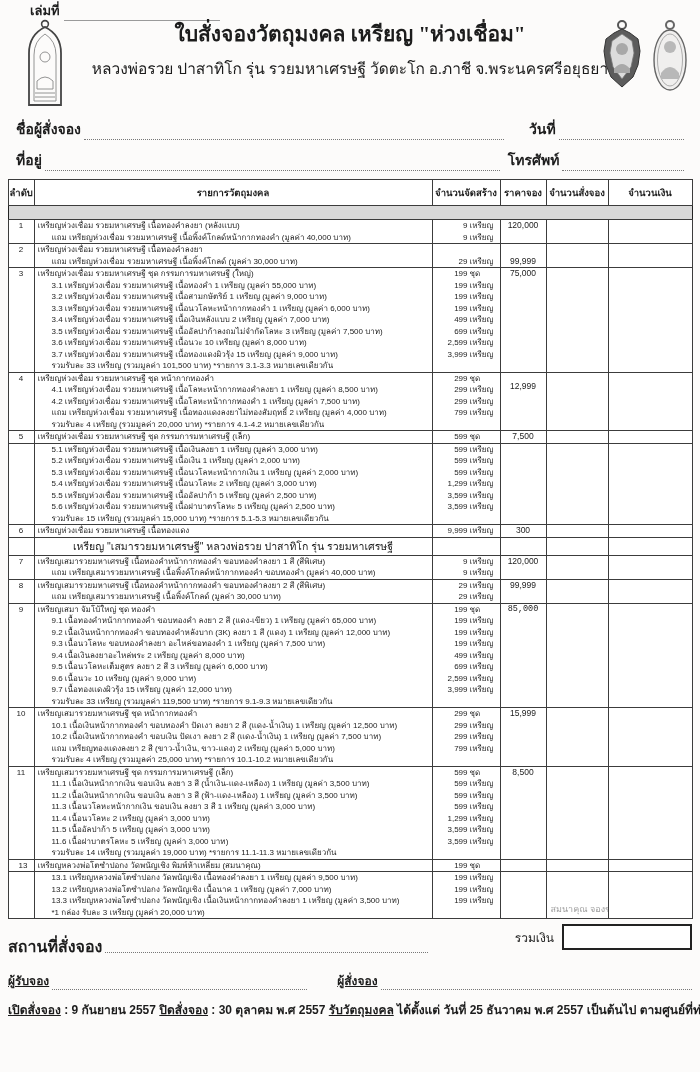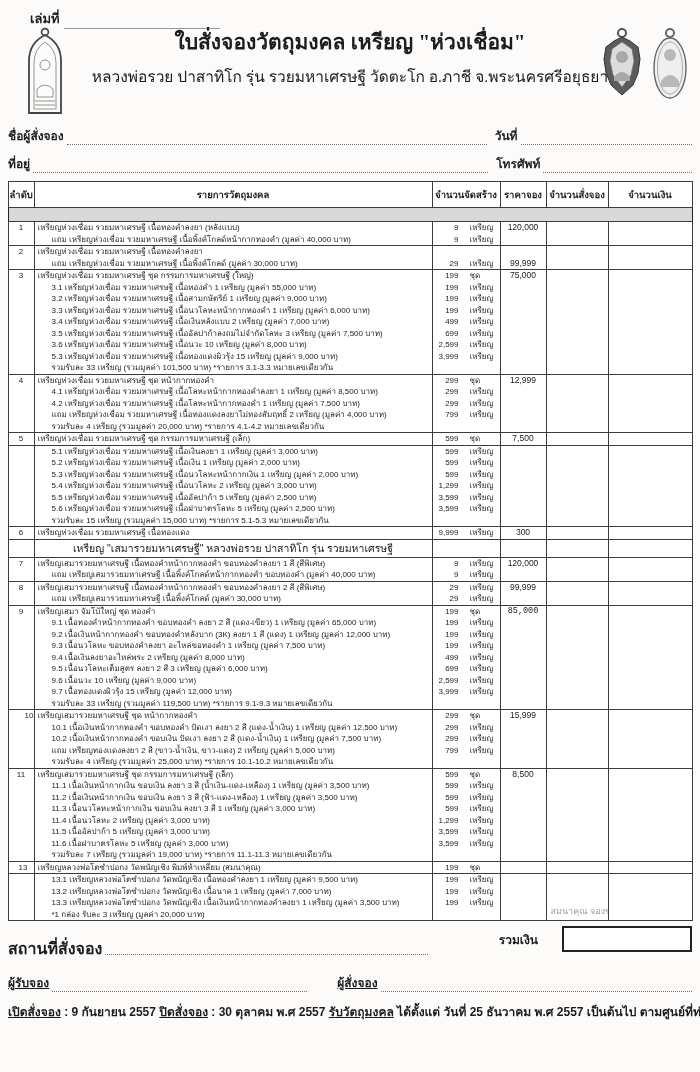--- a/index.html
+++ b/index.html
@@ -3,53 +3,53 @@
 <meta charset="utf-8">
 <style>
   html,body{margin:0;padding:0;}
   body{
     width:700px;height:1072px;
     background:#fcfbfa;color:#1c1c1c;
     font-family:"Liberation Sans","DejaVu Sans",sans-serif;
     position:relative;overflow:hidden;
   }
   
-  .toprow{display:flex;justify-content:space-between;align-items:flex-start;padding:8px 30px 0 30px;}
+  .toprow{display:flex;justify-content:space-between;align-items:flex-start;padding:0 30px 0 30px;}
   .numfield{display:flex;align-items:flex-end;width:190px;font-weight:bold;font-size:13px;}
   .numfield .lbl{margin-right:4px;white-space:nowrap;}
   .fillline{flex:1;border-bottom:1px solid #9a9a9a;height:13px;}
   
   .header{position:relative;height:92px;margin-top:-6px;}
   .title{ text-align:center;font-size:21px;font-weight:bold;font-family:"Liberation Serif","DejaVu Serif",serif;margin:2px 90px 0 90px;}
   .subtitle{text-align:center;font-size:15.5px;font-family:"Liberation Serif","DejaVu Serif",serif;margin:6px 90px 0 90px;}
   .amulet-left{position:absolute;left:24px;top:2px;}
   .medals{position:absolute;right:10px;top:0;display:flex;gap:6px;}
   
-  .formline{display:flex;align-items:flex-end;font-size:12px;font-weight:bold;padding:0 8px;margin-top:9px;}
+  .formline{display:flex;align-items:flex-end;font-size:14px;font-weight:bold;padding:0 16px;margin-top:9px;}
   .formline .lbl{white-space:nowrap;margin-right:3px;}
   .dots{flex:1;border-bottom:1px dotted #777;height:11px;}
   
   table.order{border-collapse:collapse;table-layout:fixed;width:684px;margin:8px auto 0 auto;border:1.5px solid #222;}
   table.order th,table.order td{border:1px solid #3c3c3c;padding:0;vertical-align:top;overflow:hidden;}
   table.order th{font-size:9.5px;font-weight:bold;text-align:center;padding:5px 1px;background:#fff;}
   tr.spacer td{height:13px;background:#d9d9d9;border-left:1.5px solid #222;border-right:1.5px solid #222;}
   td.gtd{padding:2px 0 3px 0;background:#fff;}
   .line{height:11.5px;line-height:11.5px;font-size:8px;white-space:nowrap;padding-left:3px;}
   .line.ind{padding-left:17px;}
   .qline{height:11.5px;line-height:11.5px;font-size:8px;display:flex;}
   .qline .n{flex:1;text-align:right;}
-  .qline .u{width:30px;text-align:left;margin-left:11px;}
+  .qline .u{width:30px;text-align:left;margin-left:2px;}
   .pricev{font-size:8.5px;text-align:center;line-height:11.5px;}
   tr.section td{background:#fff;}
   .sectxt{font-size:10.5px;text-align:center;line-height:17px;height:17px;white-space:nowrap;overflow:hidden;}
   td.fill{position:relative;}
   .stamp{position:absolute;left:4px;top:30px;white-space:nowrap;color:#9b9b9b;font-size:9px;z-index:2;}
   
   .totalrow{display:flex;justify-content:flex-end;align-items:center;margin:5px 8px 0 0;}
-  .totalrow .lbl{font-size:12px;font-weight:bold;margin-right:24px;}
+  .totalrow .lbl{font-size:12px;font-weight:normal;margin-right:8px;}
   .totalbox{width:126px;height:22px;border:2px solid #222;background:#fff;}
   .placeline{display:flex;align-items:center;font-size:16px;font-weight:bold;padding:0 8px;margin-top:-16px;width:420px;}
   .sigline{display:flex;align-items:flex-end;font-size:12px;font-weight:bold;padding:0 8px;margin-top:12px;}
   .sigline .lbl{white-space:nowrap;margin-right:3px;text-decoration:underline;}
   .sigline .gap{width:30px;}
   .datesline{font-size:12px;font-weight:bold;padding:0 8px;margin-top:10px;white-space:nowrap;}
   .datesline .u{text-decoration:underline;}
   svg{display:block;}
 </style>
 </head>
@@ -94,21 +94,21 @@
         <circle cx="20" cy="30" r="6" fill="#b8b8b8"></circle>
         <path d="M11 56 Q20 44 29 56 L29 62 L11 62 Z" fill="#b8b8b8"></path>
       </svg>
     </span>
   </div>
 </div>
 
 <div class="formline">
   <span class="lbl">ชื่อผู้สั่งจอง</span>
   <span class="dots" style="flex:0 0 420px;"></span>
-  <span class="lbl" style="margin-left:8px;">วันที่</span>
+  <span class="lbl" style="margin-left:25px;">วันที่</span>
   <span class="dots"></span>
 </div>
 <div class="formline">
   <span class="lbl">ที่อยู่</span>
   <span class="dots" style="flex:0 0 455px;"></span>
   <span class="lbl" style="margin-left:8px;">โทรศัพท์</span>
   <span class="dots"></span>
 </div>
 
 <table class="order">
@@ -187,21 +187,21 @@
           <div class="line" style="text-align: center; padding-left: 0px;">3</div>
         </td>
         <td class="gtd">
           <div class="line">เหรียญห่วงเชื่อม รวยมหาเศรษฐี ชุด กรรมการมหาเศรษฐี (ใหญ่)</div>
           <div class="line ind">3.1 เหรียญห่วงเชื่อม รวยมหาเศรษฐี เนื้อทองคำ 1 เหรียญ (มูลค่า 55,000 บาท)</div>
           <div class="line ind">3.2 เหรียญห่วงเชื่อม รวยมหาเศรษฐี เนื้อสามกษัตริย์ 1 เหรียญ (มูลค่า 9,000 บาท)</div>
           <div class="line ind">3.3 เหรียญห่วงเชื่อม รวยมหาเศรษฐี เนื้อนวโลหะหน้ากากทองคำ 1 เหรียญ (มูลค่า 6,000 บาท)</div>
           <div class="line ind">3.4 เหรียญห่วงเชื่อม รวยมหาเศรษฐี เนื้อเงินหลังแบบ 2 เหรียญ (มูลค่า 7,000 บาท)</div>
           <div class="line ind">3.5 เหรียญห่วงเชื่อม รวยมหาเศรษฐี เนื้ออัลปาก้าลงถมไม่จำกัดโลหะ 3 เหรียญ (มูลค่า 7,500 บาท)</div>
           <div class="line ind">3.6 เหรียญห่วงเชื่อม รวยมหาเศรษฐี เนื้อนวะ 10 เหรียญ (มูลค่า 8,000 บาท)</div>
-          <div class="line ind">5.3 เหรียญห่วงเชื่อม รวยมหาเศรษฐี เนื้อทองแดงผิวรุ้ง 15 เหรียญ (มูลค่า 9,000 บาท)</div>
+          <div class="line ind">3.7 เหรียญห่วงเชื่อม รวยมหาเศรษฐี เนื้อทองแดงผิวรุ้ง 15 เหรียญ (มูลค่า 9,000 บาท)</div>
           <div class="line ind">รวมรับละ 33 เหรียญ (รวมมูลค่า 101,500 บาท) *รายการ 3.1-3.3 หมายเลขเดียวกัน</div>
         </td>
         <td class="gtd">
           <div class="qline">
             <span class="n">199</span>
             <span class="u">ชุด</span>
           </div>
           <div class="qline">
             <span class="n">199</span>
             <span class="u">เหรียญ</span>
@@ -268,21 +268,21 @@
           <div class="qline">
             <span class="n">799</span>
             <span class="u">เหรียญ</span>
           </div>
           <div class="qline">
             <span class="n"></span>
             <span class="u"></span>
           </div>
         </td>
         <td class="gtd">
-          <div class="pricev" style="padding-top: 0px;">12,999</div>
+          <div class="pricev" style="padding-top: 8px;">12,999</div>
         </td>
         <td class="gtd fill"></td>
         <td class="gtd"></td>
       </tr>
       <tr class="items">
         <td class="gtd">
           <div class="line" style="text-align: center; padding-left: 0px;">5</div>
         </td>
         <td class="gtd">
           <div class="line">เหรียญห่วงเชื่อม รวยมหาเศรษฐี ชุด กรรมการมหาเศรษฐี (เล็ก)</div>
@@ -477,21 +477,21 @@
           </div>
         </td>
         <td class="gtd">
           <div class="pricev" style="padding-top: 0px; font-family: Liberation Mono, monospace;">85,000</div>
         </td>
         <td class="gtd fill"></td>
         <td class="gtd"></td>
       </tr>
       <tr class="items">
         <td class="gtd">
-          <div class="line" style="text-align: right; padding-left: 0px;">10</div>
+          <div class="line" style="text-align: center; padding-left: 0px;">10</div>
         </td>
         <td class="gtd">
           <div class="line">เหรียญเสมารวยมหาเศรษฐี ชุด หน้ากากทองคำ</div>
           <div class="line ind">10.1 เนื้อเงินหน้ากากทองคำ ขอบทองคำ ปัดเงา ลงยา 2 สี (แดง-น้ำเงิน) 1 เหรียญ (มูลค่า 12,500 บาท)</div>
           <div class="line ind">10.2 เนื้อเงินหน้ากากทองคำ ขอบเงิน ปัดเงา ลงยา 2 สี (แดง-น้ำเงิน) 1 เหรียญ (มูลค่า 7,500 บาท)</div>
           <div class="line ind">แถม เหรียญทองแดงลงยา 2 สี (ขาว-น้ำเงิน, ขาว-แดง) 2 เหรียญ (มูลค่า 5,000 บาท)</div>
           <div class="line ind">รวมรับละ 4 เหรียญ (รวมมูลค่า 25,000 บาท) *รายการ 10.1-10.2 หมายเลขเดียวกัน</div>
         </td>
         <td class="gtd">
           <div class="qline">
@@ -526,21 +526,21 @@
           <div class="line" style="text-align: center; padding-left: 0px;">11</div>
         </td>
         <td class="gtd">
           <div class="line">เหรียญเสมารวยมหาเศรษฐี ชุด กรรมการมหาเศรษฐี (เล็ก)</div>
           <div class="line ind">11.1 เนื้อเงินหน้ากากเงิน ขอบเงิน ลงยา 3 สี (น้ำเงิน-แดง-เหลือง) 1 เหรียญ (มูลค่า 3,500 บาท)</div>
           <div class="line ind">11.2 เนื้อเงินหน้ากากเงิน ขอบเงิน ลงยา 3 สี (ฟ้า-แดง-เหลือง) 1 เหรียญ (มูลค่า 3,500 บาท)</div>
           <div class="line ind">11.3 เนื้อนวโลหะหน้ากากเงิน ขอบเงิน ลงยา 3 สี 1 เหรียญ (มูลค่า 3,000 บาท)</div>
           <div class="line ind">11.4 เนื้อนวโลหะ 2 เหรียญ (มูลค่า 3,000 บาท)</div>
           <div class="line ind">11.5 เนื้ออัลปาก้า 5 เหรียญ (มูลค่า 3,000 บาท)</div>
           <div class="line ind">11.6 เนื้อฝาบาตรโลหะ 5 เหรียญ (มูลค่า 3,000 บาท)</div>
-          <div class="line ind">รวมรับละ 7 เหรียญ (รวมมูลค่า 19,000 บาท) *รายการ 11.1-11.3 หมายเลขเดียวกัน</div>
+          <div class="line ind">รวมรับละ 14 เหรียญ (รวมมูลค่า 19,000 บาท) *รายการ 11.1-11.3 หมายเลขเดียวกัน</div>
         </td>
         <td class="gtd">
           <div class="qline">
             <span class="n">599</span>
             <span class="u">ชุด</span>
           </div>
           <div class="qline">
             <span class="n">599</span>
             <span class="u">เหรียญ</span>
           </div>

